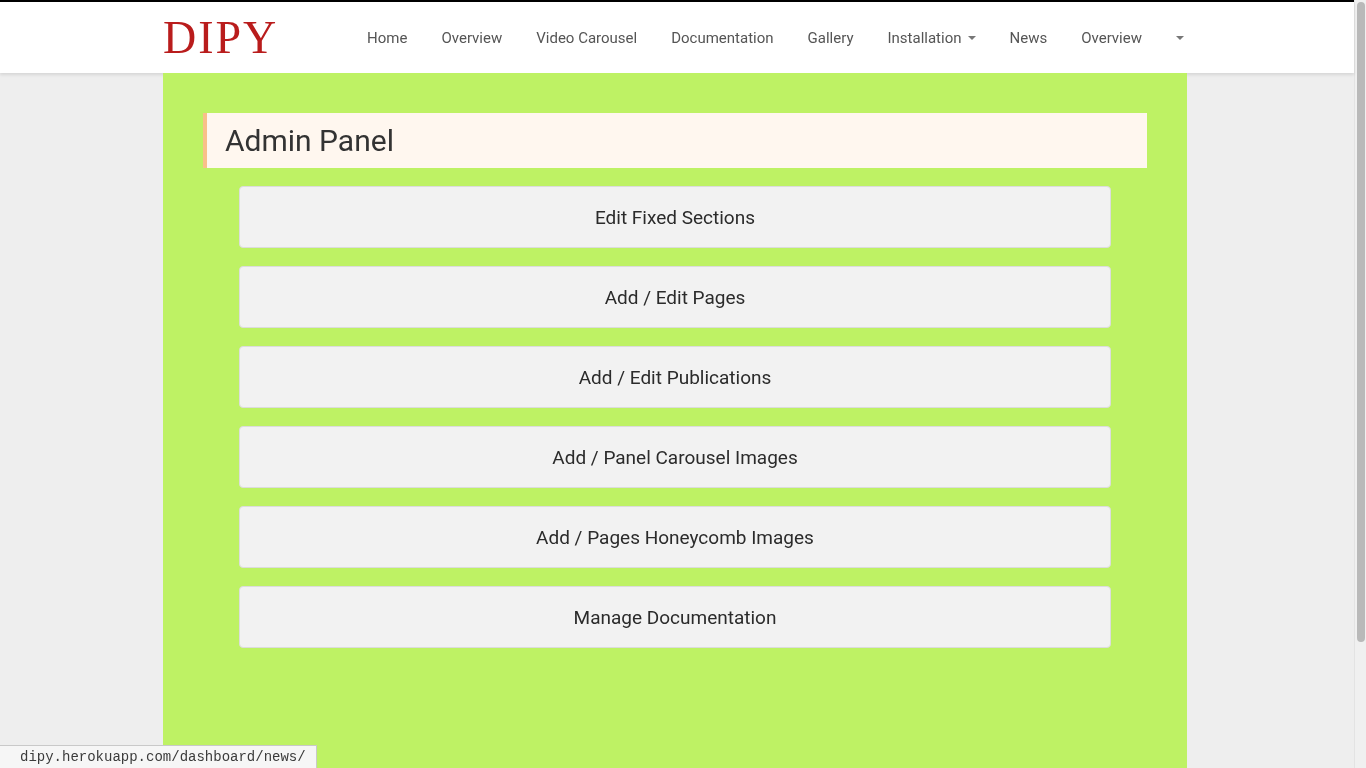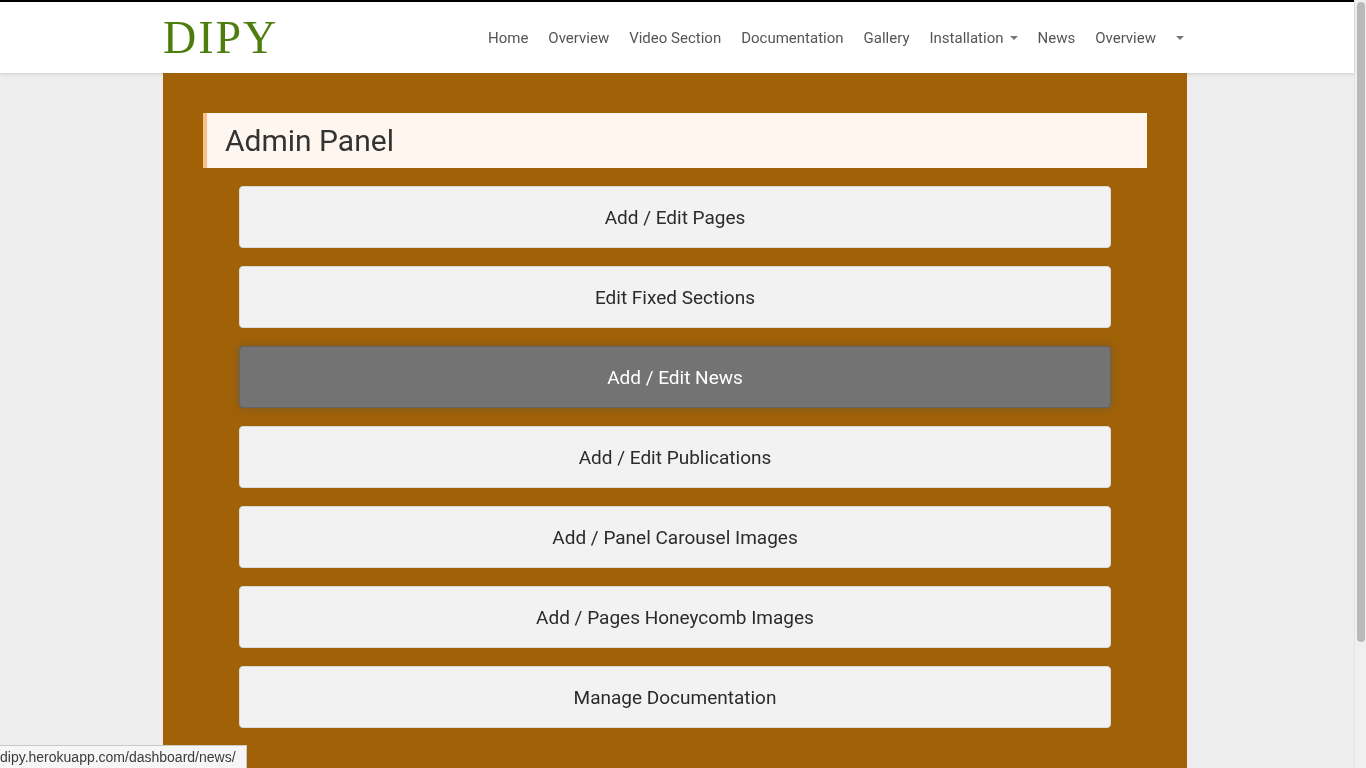--- a/index.html
+++ b/index.html
@@ -47,31 +47,31 @@
     top: 2px; left: 0; right: 12px;
     height: 71px;
     background: #ffffff;
     box-shadow: 0 2px 3px rgba(0,0,0,0.1);
     display: flex;
     align-items: center;
   }
   .brand {
     font-family: Georgia, 'Times New Roman', serif;
     font-size: 46px;
-    color: #4d7c0f;
+    color: #b91c1c;
     letter-spacing: 2px;
     margin-left: 163px;
     font-weight: 400;
   }
   .navlinks {
     display: flex;
     align-items: center;
     margin-left: auto;
     margin-right: 170px;
-    gap: 20px;
+    gap: 34px;
     font-size: 15px;
     color: #555;
   }
   .navlink { color: #555; cursor: pointer; white-space: nowrap; display: flex; align-items: center; gap: 4px;}
   .caret {
     display: inline-block;
     width: 0; height: 0;
     border-left: 4px solid transparent;
     border-right: 4px solid transparent;
     border-top: 4px solid #777;
@@ -80,21 +80,21 @@
   }
   .caret.alone { margin-left: 0; }
 
   
   .content-card {
     position: absolute;
     top: 73px;
     left: 163px;
     width: 1024px;
     bottom: 0;
-    background: #a16207;
+    background: #bef264;
   }
   .panel-header {
     margin-top: 40px;
     margin-left: 40px;
     margin-right: 40px;
     background: #fff7ef;
     border-left: 4px solid #f9c089;
     padding: 10px 18px 10px 18px;
   }
   .panel-title {
@@ -129,65 +129,64 @@
 
   
   .statusbar {
     position: absolute;
     left: 0;
     bottom: 0;
     background: #f6f6f6;
     border: 1px solid #c9c9c9;
     border-left: none;
     border-bottom: none;
-    padding: 3px 10px 3px 0;
+    padding: 3px 10px 3px 20px;
     font-size: 14px;
     color: #3b3b3b;
-    font-family: Liberation Sans, sans-serif;
+    font-family: Liberation Mono, monospace;
   }
 </style>
 </head>
 <body>
 
 <div class="viewport">
   <div class="topline"></div>
 
   <div class="scrollbar-track">
     <div class="scrollbar-thumb"></div>
   </div>
 
   <nav class="navbar">
     <div class="brand">DIPY</div>
     <div class="navlinks">
       <span class="navlink">Home</span>
       <span class="navlink">Overview</span>
-      <span class="navlink">Video Section</span>
+      <span class="navlink">Video Carousel</span>
       <span class="navlink">Documentation</span>
       <span class="navlink">Gallery</span>
       <span class="navlink">
         <span>Installation</span>
         <span class="caret"></span>
       </span>
       <span class="navlink">News</span>
       <span class="navlink">Overview</span>
       <span class="navlink">
         <span class="caret alone"></span>
       </span>
     </div>
   </nav>
 
   <div class="content-card">
     <div class="panel-header">
       <h1 class="panel-title">Admin Panel</h1>
     </div>
 
     <div class="button-list">
+      <div class="admin-btn">Edit Fixed Sections</div>
       <div class="admin-btn">Add / Edit Pages</div>
-      <div class="admin-btn">Edit Fixed Sections</div>
-      <div class="admin-btn active">Add / Edit News</div>
       <div class="admin-btn">Add / Edit Publications</div>
       <div class="admin-btn">Add / Panel Carousel Images</div>
       <div class="admin-btn">Add / Pages Honeycomb Images</div>
       <div class="admin-btn">Manage Documentation</div>
     </div>
   </div>
 
   <div class="statusbar">dipy.herokuapp.com/dashboard/news/</div>
 </div>
 

